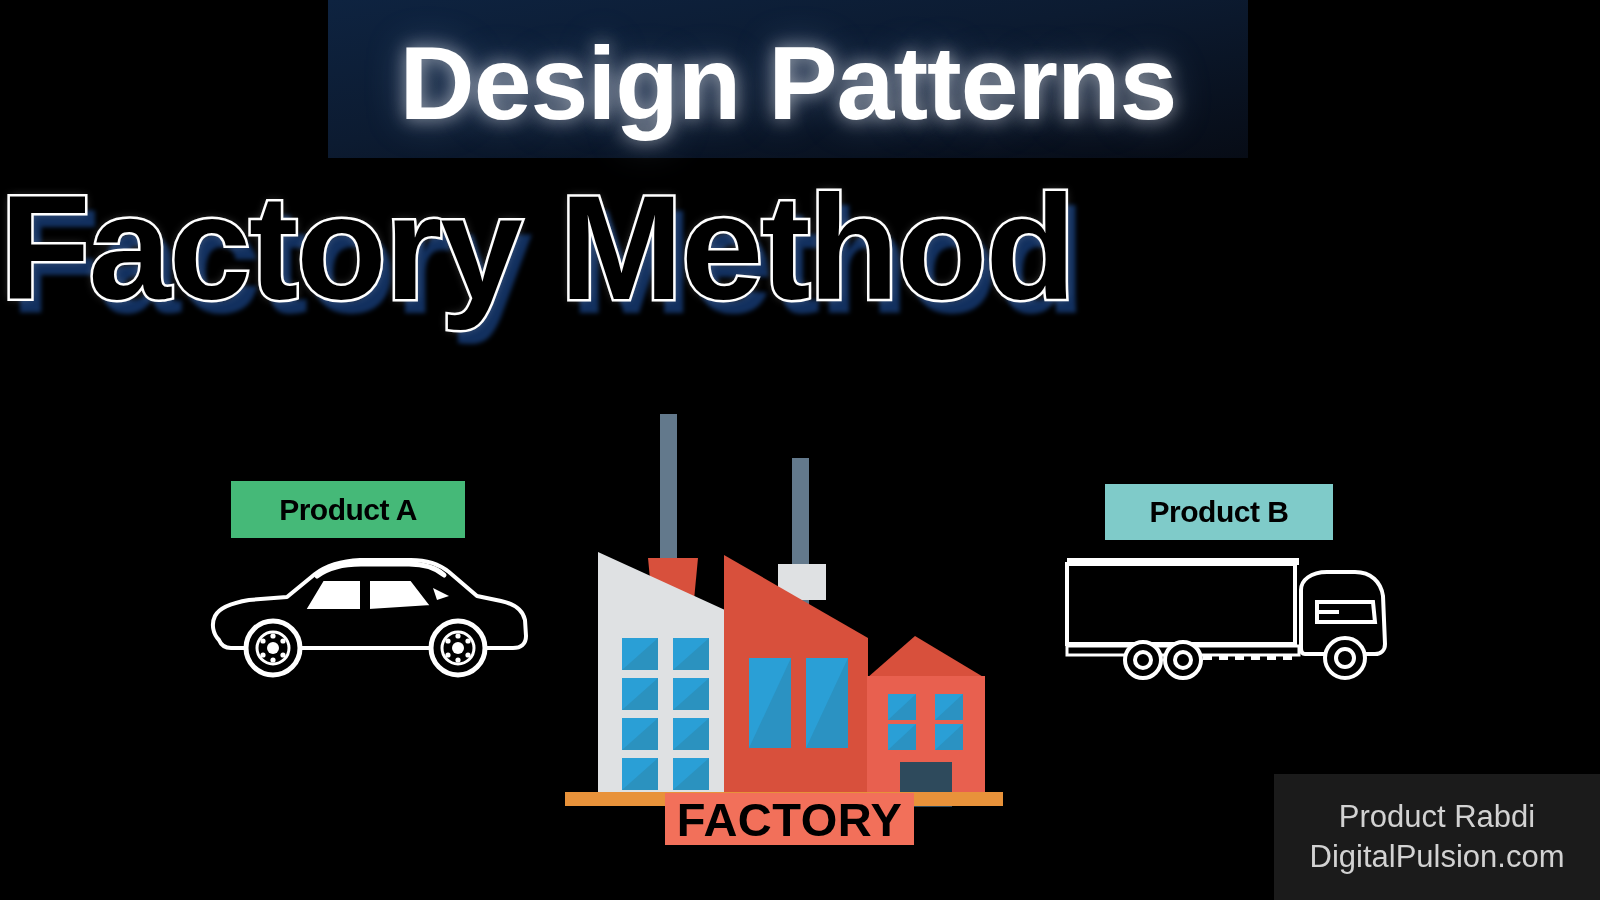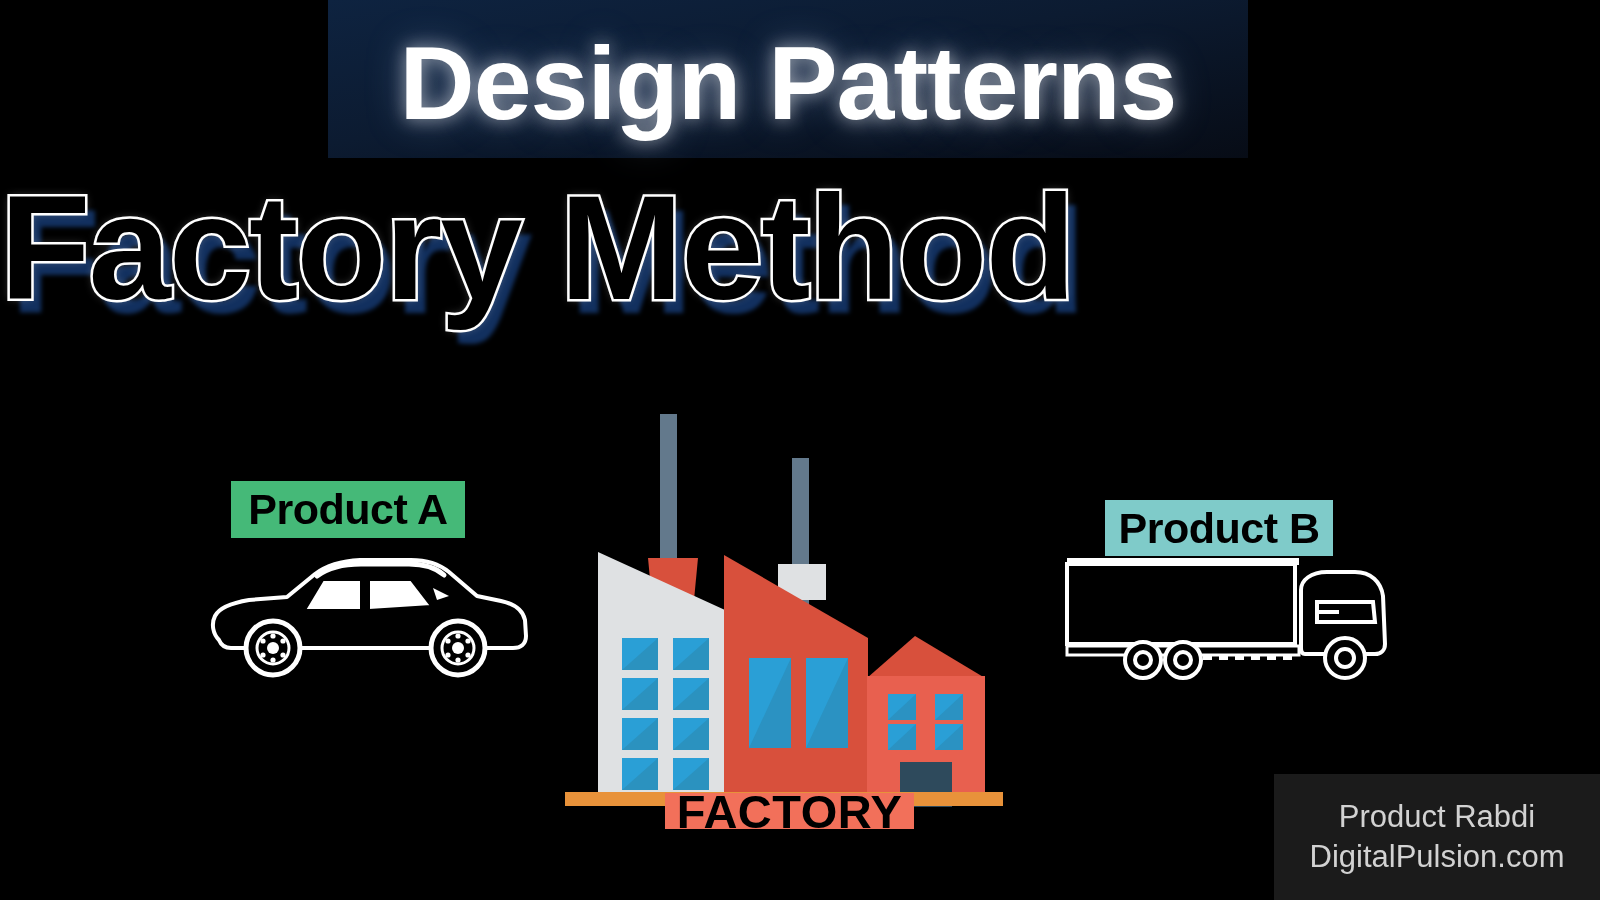--- a/index.html
+++ b/index.html
@@ -57,42 +57,42 @@
     -webkit-text-stroke:5px #ffffff;
     paint-order:stroke fill;
     text-shadow:0 0 10px rgba(255,255,255,.30);
   }
 
   
   .badge {
     position:absolute;
     display:flex; align-items:center; justify-content:center;
     color:#000;
-    font-size:43px;
+    font-size:30px;
     font-weight:bold;
     letter-spacing:-0.5px;
     padding:0 16px;
     white-space:nowrap;
   }
   #badge-a { left:231px; top:481px; width:234px; height:57px; background:#45b978; }
-  #badge-b { left:1105px; top:484px; width:228px; height:56px; background:#7fcbc9;margin-top:16px; }
+  #badge-b { left:1105px; top:484px; width:228px; height:56px; background:#7fcbc9; }
 
   
   .vehicle { position:absolute; }
   #car-art  { left:205px;  top:548px; width:330px; height:130px; }
   #truck-art{ left:1055px; top:550px; width:345px; height:130px; }
 
   
   #factory-art { position:absolute; left:560px; top:400px; width:450px; height:420px; }
 
   
   #factory-label {
     position:absolute;
     left:665px; top:793px;
-    width:249px; height:36px;
+    width:249px; height:52px;
     background:#f2705a;
     display:flex; align-items:center; justify-content:center;
     color:#000;
     font-size:47px;
     font-weight:bold;
     letter-spacing:0.5px;
     white-space:nowrap;
   }
 
   

